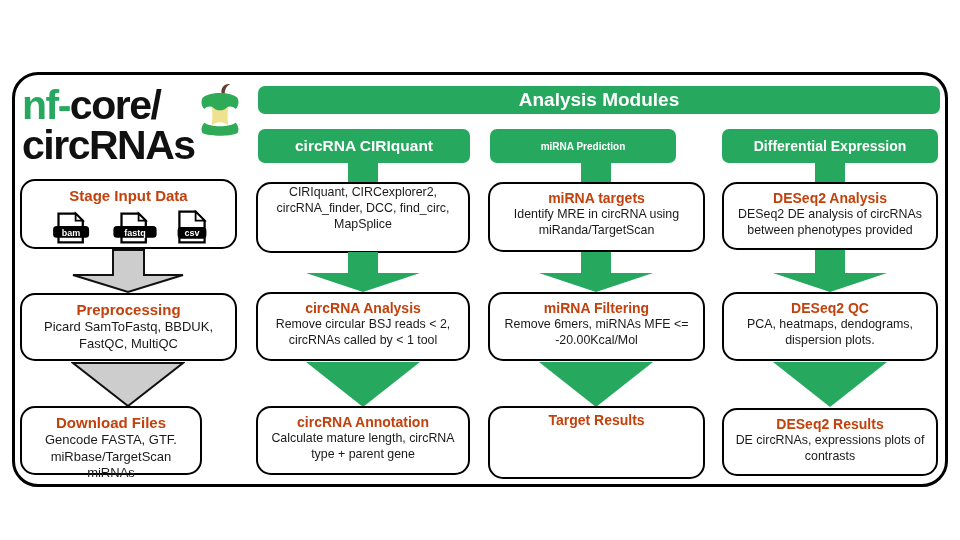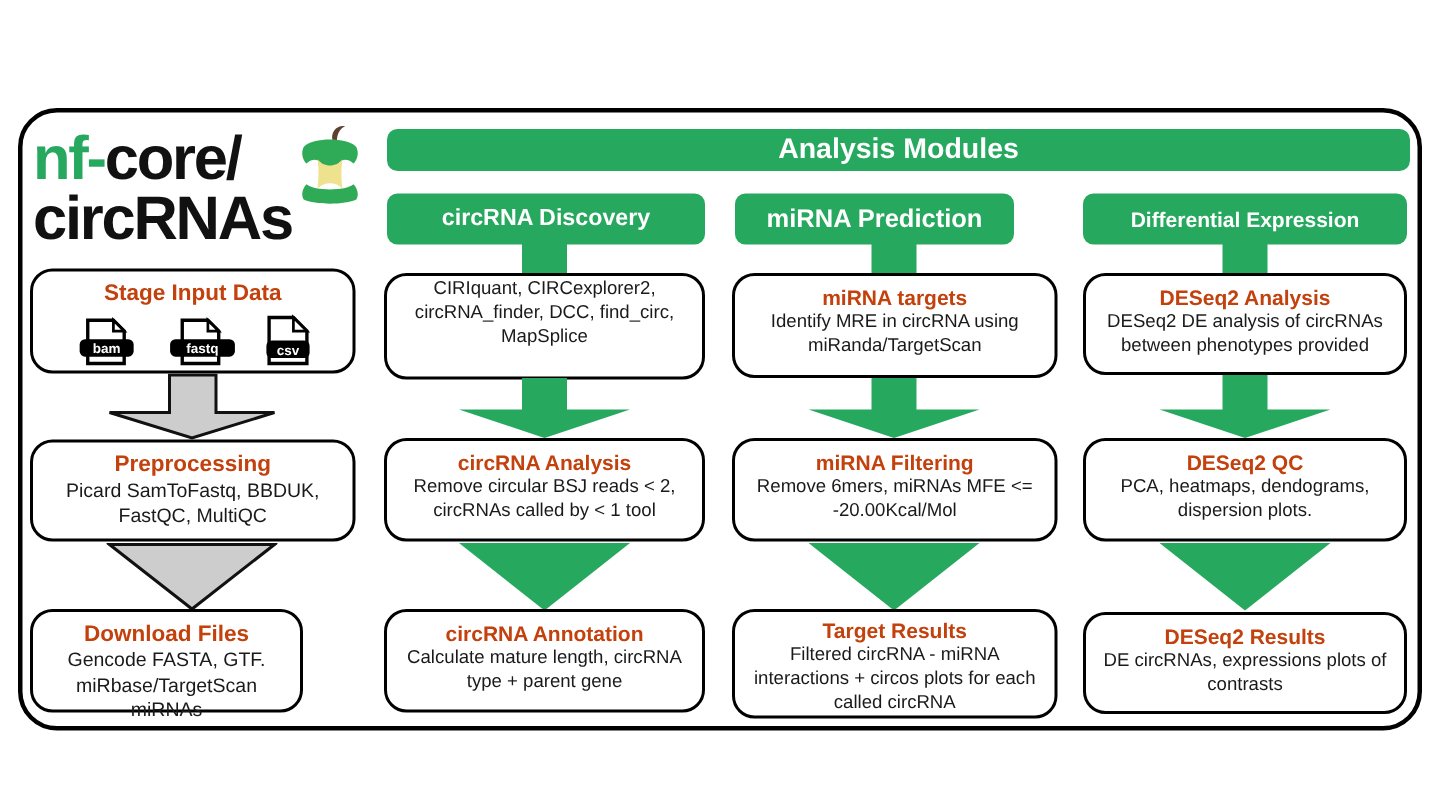--- a/index.html
+++ b/index.html
@@ -40,22 +40,22 @@
     <svg width="48" height="54" viewBox="0 0 52 58">
       <path d="M28 13 C26 6, 31 1, 37 2 C33 4, 31 8, 31 13 Z" fill="#5d4030"></path>
       <path d="M7 17 C14 10, 38 10, 45 17 C47 21, 46 26, 43 29 C37 24, 33 27, 31 31 L21 31 C19 27, 15 24, 9 29 C6 26, 5 21, 7 17 Z" fill="#2fab57"></path>
       <path d="M17 26 C21 32, 31 32, 35 26 C34 34, 34 40, 35 47 C30 42, 22 42, 17 47 C18 40, 18 33, 17 26 Z" fill="#efe28e"></path>
       <path d="M9 44 C15 49, 37 49, 43 44 C46 47, 47 52, 45 55 C37 59, 15 59, 7 55 C5 52, 6 47, 9 44 Z" fill="#2fab57"></path>
     </svg>
   </div>
 
   <div class="gbar" style="left:258px;top:86px;width:682px;height:28px;font-size:19px;">Analysis Modules</div>
 
-  <div class="gbar" style="left:258px;top:129px;width:212px;height:34px;font-size:15.5px;">circRNA Discovery</div>
-  <div class="gbar" style="left:490px;top:129px;width:186px;height:34px;font-size:17px;">miRNA Prediction</div>
+  <div class="gbar" style="left:258px;top:129px;width:212px;height:34px;font-size:15.5px;">circRNA CIRIquant</div>
+  <div class="gbar" style="left:490px;top:129px;width:186px;height:34px;font-size:10px;">miRNA Prediction</div>
   <div class="gbar" style="left:722px;top:129px;width:216px;height:34px;font-size:14px;">Differential Expression</div>
 
   <div class="shaft" style="left:348px;top:161px;width:30px;height:21px;"></div>
   <div class="shaft" style="left:581px;top:161px;width:30px;height:21px;"></div>
   <div class="shaft" style="left:815px;top:161px;width:30px;height:21px;"></div>
 
   <div class="box" style="left:20px;top:179px;width:217px;height:70px;">
     <h3 style="font-size:15px;">Stage Input Data</h3>
     <div class="icon-row">
       <svg width="46" height="36" viewBox="0 0 48 40">
@@ -124,21 +124,20 @@
   </svg>
   <div class="box" style="left:488px;top:292px;width:217px;height:69px;">
     <h3>miRNA Filtering</h3>
     <p>Remove 6mers, miRNAs MFE &lt;= -20.00Kcal/Mol</p>
   </div>
   <svg class="arrow" style="left:539px;top:362px;" width="114" height="45">
     <polygon points="0,0 114,0 57,45" fill="#27a85f"></polygon>
   </svg>
   <div class="box" style="left:488px;top:406px;width:217px;height:73px;">
     <h3 style="margin-top:4px;">Target Results</h3>
-    <p>Filtered circRNA - miRNA interactions + circos plots for each called circRNA</p>
   </div>
 
   <div class="box" style="left:722px;top:182px;width:216px;height:68px;">
     <h3>DESeq2 Analysis</h3>
     <p>DESeq2 DE analysis of circRNAs between phenotypes provided</p>
   </div>
   <svg class="arrow" style="left:773px;top:250px;" width="114" height="42">
     <polygon points="42,0 72,0 72,23 114,23 57,42 0,23 42,23" fill="#27a85f"></polygon>
   </svg>
   <div class="box" style="left:722px;top:292px;width:216px;height:69px;">

